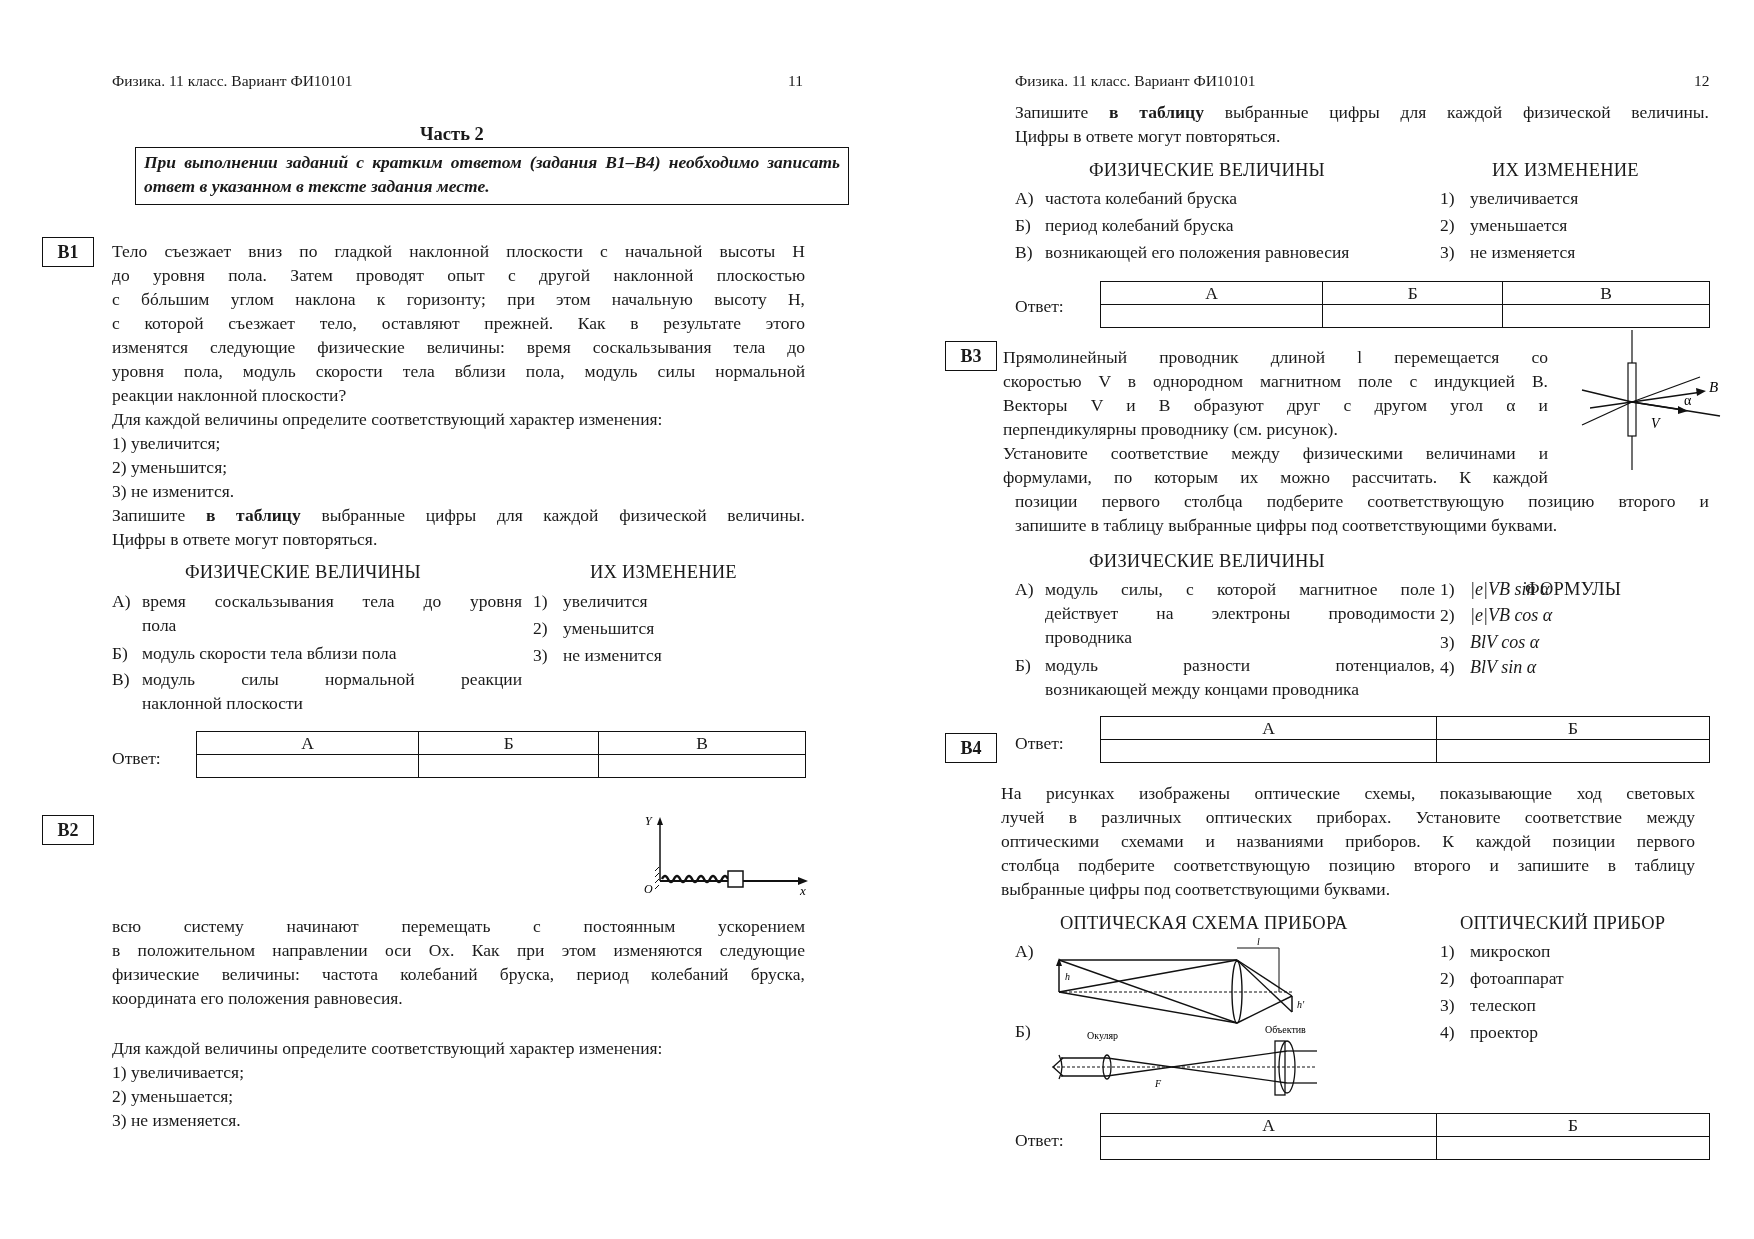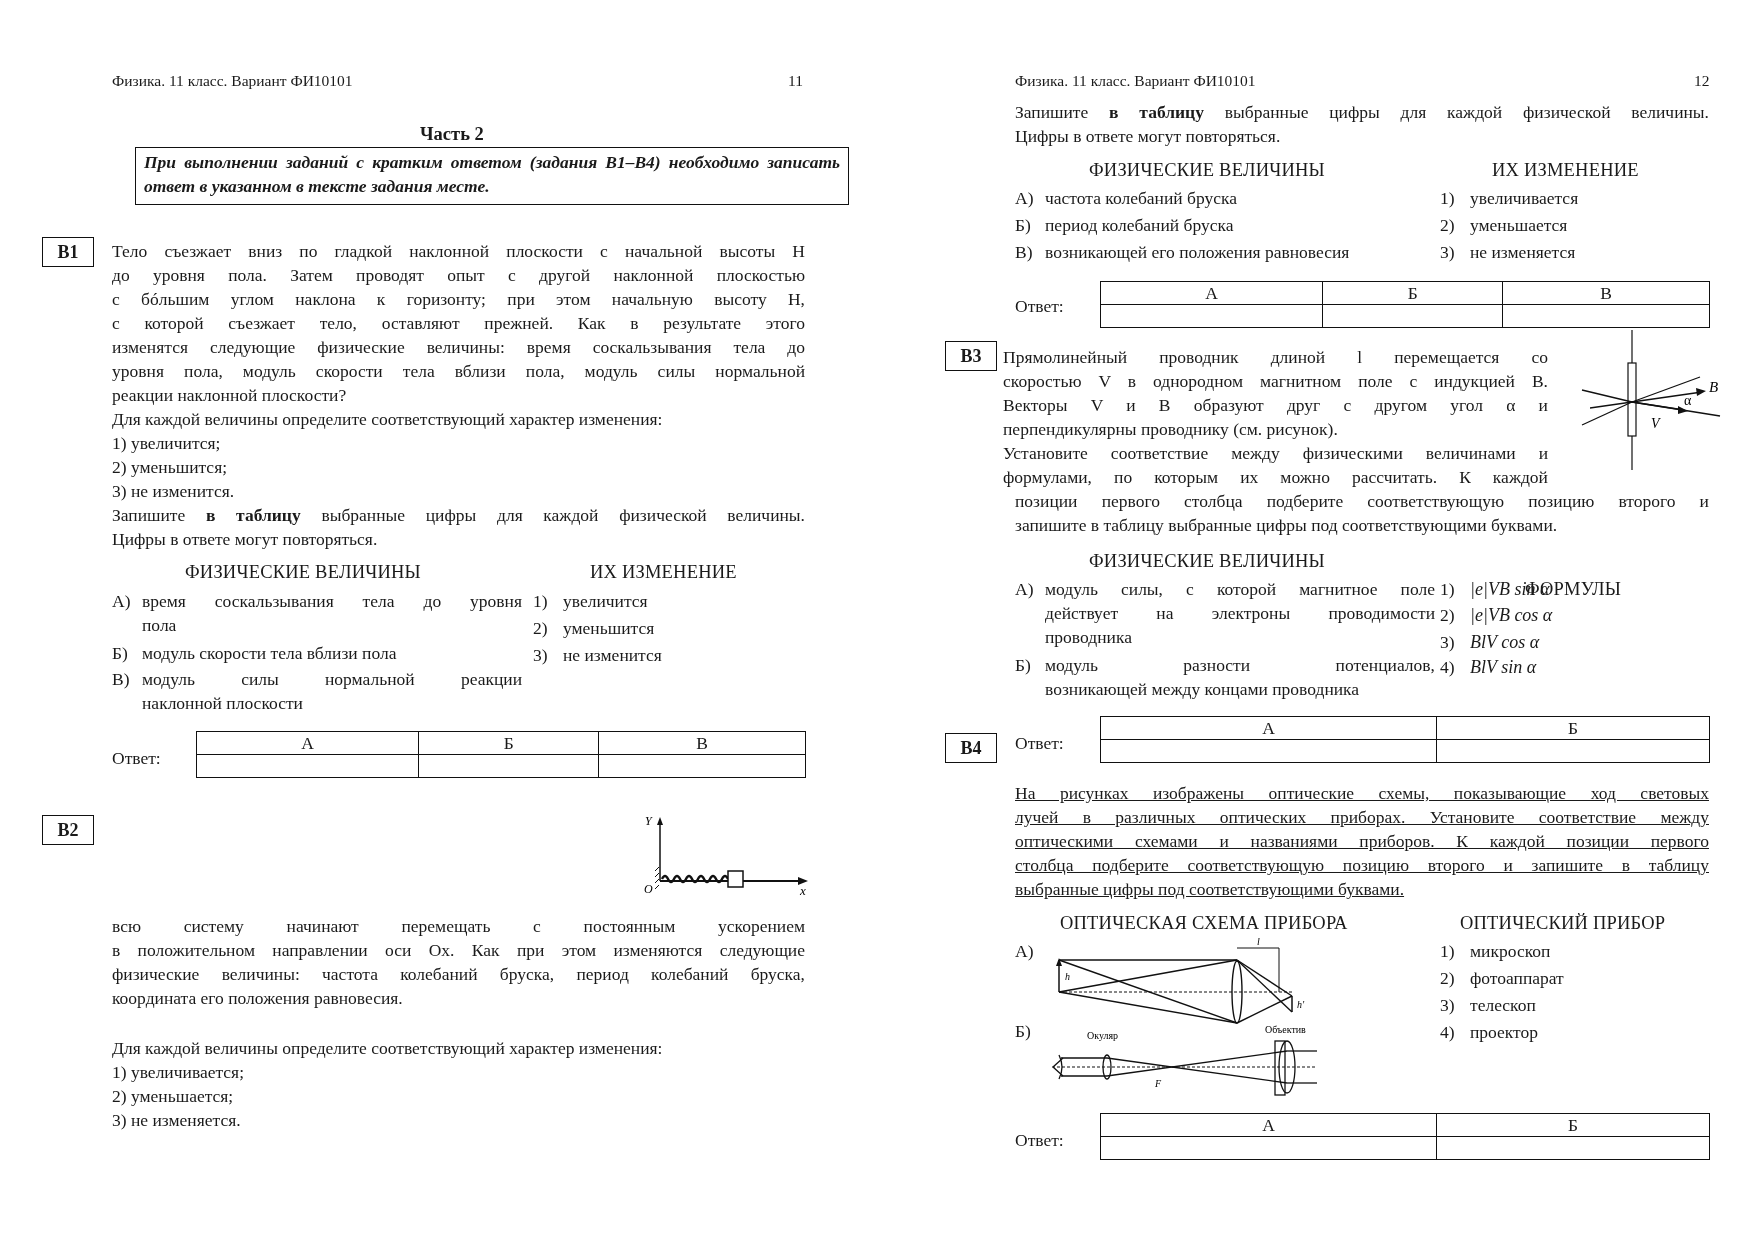--- a/index.html
+++ b/index.html
@@ -268,21 +268,21 @@
       <td>Б</td>
     </tr>
     <tr>
       <td class="cell"></td>
       <td class="cell"></td>
     </tr>
   </tbody>
     </table>
 
   <div class="task-label" style="left:68px; top:733px;text-align:center;">B4</div>
-  <div class="abs t" style="left:138px; top:781px; width:694px;text-decoration:underline;">
+  <div class="abs t" style="left:124px; top:781px; width:694px;">
     <div class="just">На рисунках изображены оптические схемы, показывающие ход световых</div>
     <div class="just">лучей в различных оптических приборах. Установите соответствие между</div>
     <div class="just">оптическими схемами и названиями приборов. К каждой позиции первого</div>
     <div class="just">столбца подберите соответствующую позицию второго и запишите в таблицу</div>
     <div>выбранные цифры под соответствующими буквами.</div>
   </div>
 
   <div class="abs col-head" style="left:183px; top:913px;">ОПТИЧЕСКАЯ СХЕМА ПРИБОРА</div>
   <div class="abs col-head" style="left:583px; top:913px;">ОПТИЧЕСКИЙ ПРИБОР</div>
 

